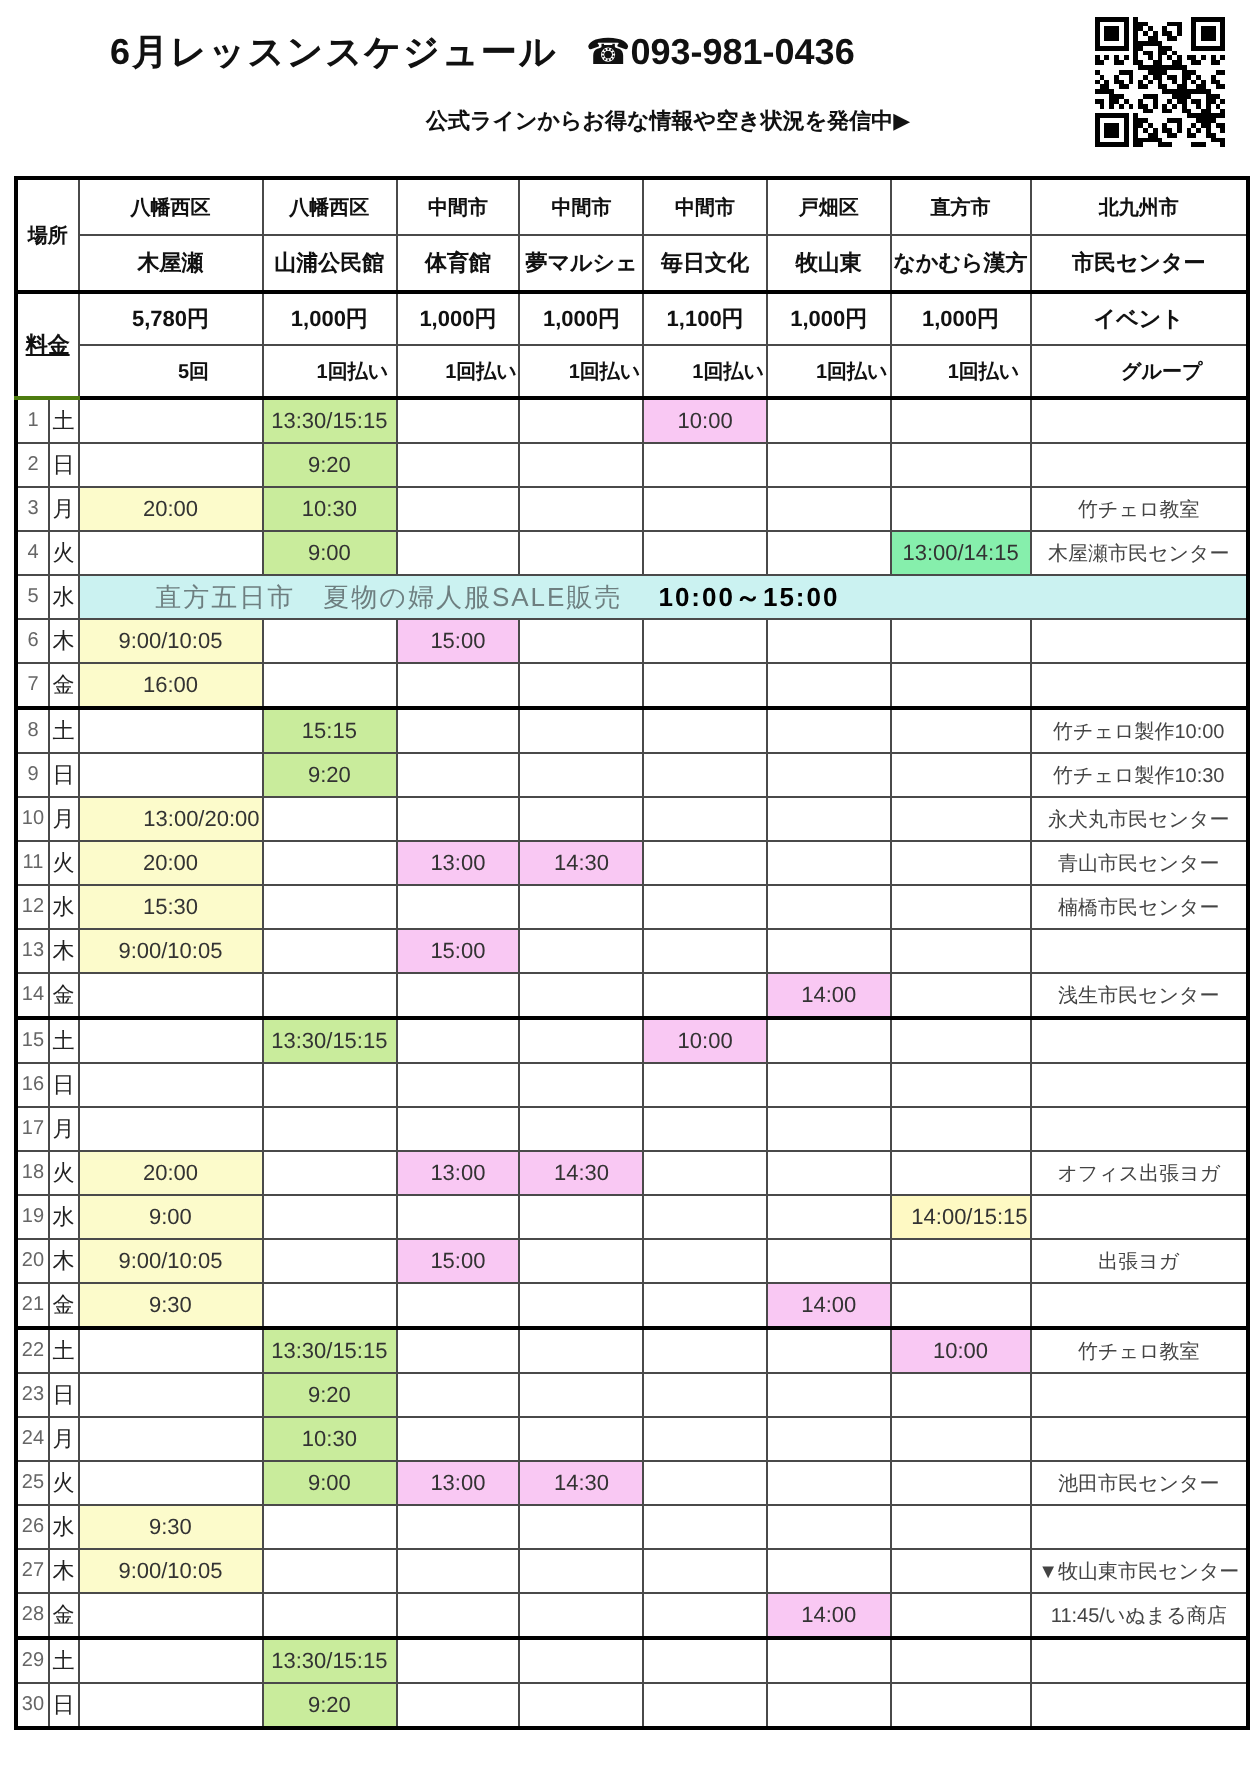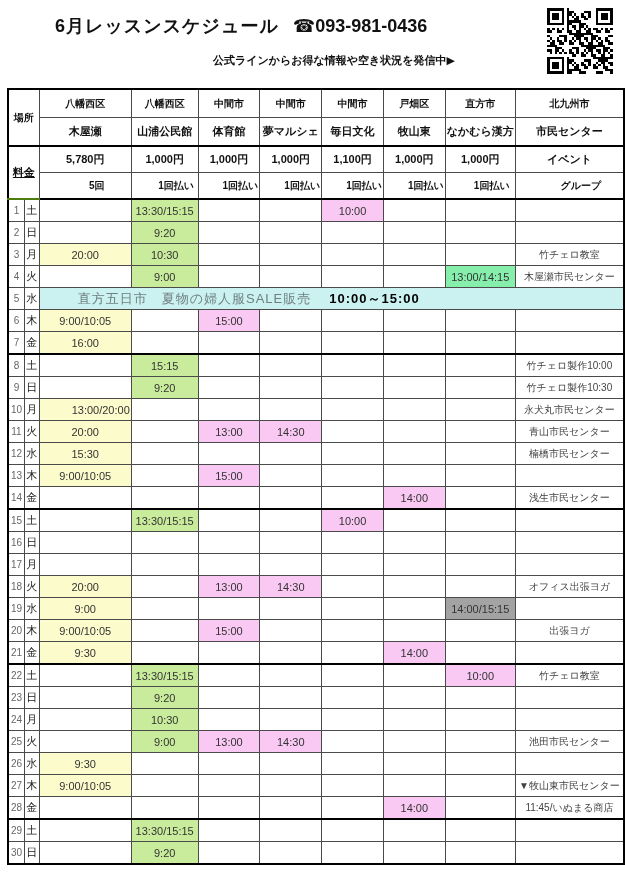--- a/index.html
+++ b/index.html
@@ -621,21 +621,21 @@
         </tr>
         <tr>
           <td class="num">19</td>
           <td class="day">水</td>
           <td style="background: rgb(252, 251, 203);">9:00</td>
           <td></td>
           <td></td>
           <td></td>
           <td></td>
           <td></td>
-          <td style="background: #a3a3a3;">14:00/15:15</td>
+          <td style="background: #fef9c3; text-align: right;">14:00/15:15</td>
           <td class="note"></td>
         </tr>
         <tr>
           <td class="num">20</td>
           <td class="day">木</td>
           <td style="background: rgb(252, 251, 203);">9:00/10:05</td>
           <td></td>
           <td style="background: rgb(249, 200, 243);">15:00</td>
           <td></td>
           <td></td>

